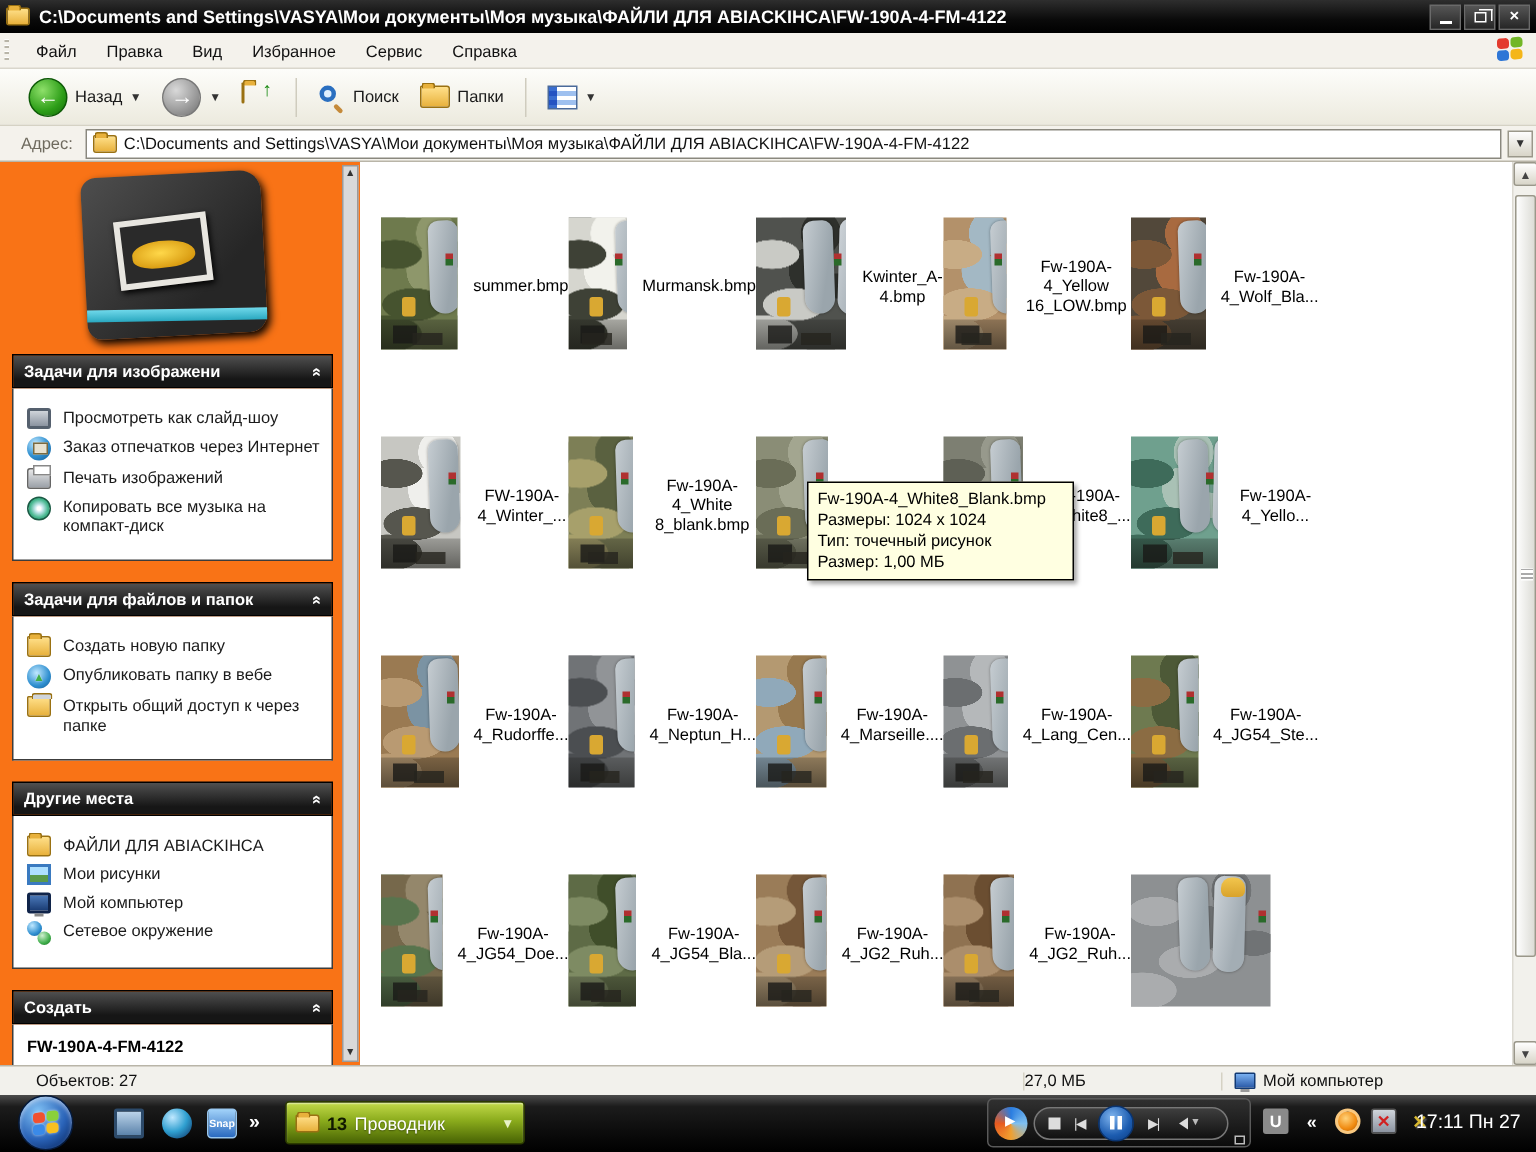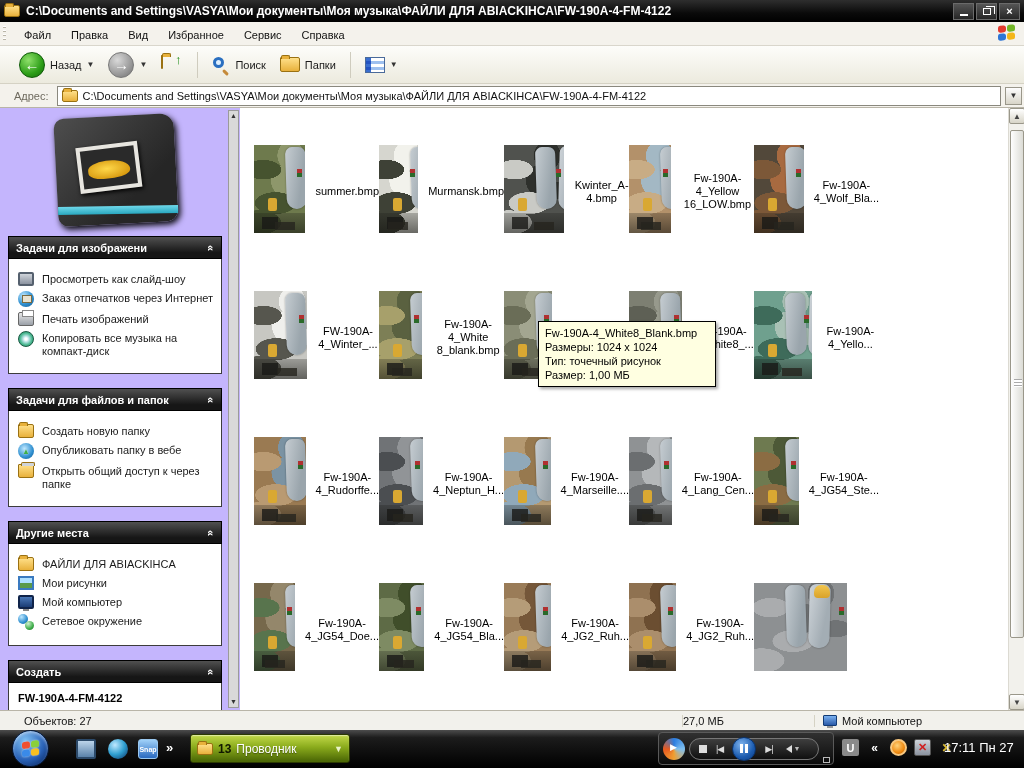--- a/index.html
+++ b/index.html
@@ -73,21 +73,21 @@
     border-bottom:1px solid #b9b5a8; display:flex; align-items:center; padding-left:14px; }
   .addr-label { font-size:11px; color:#6e6a5e; margin-right:8px; }
   .addr-field { flex:1; height:20px; margin-right:4px; background:#fff; border:1px solid #8a887e;
     display:flex; align-items:center; padding:0 4px; gap:5px; font-size:11px; color:#111;
     white-space:nowrap; overflow:hidden; }
   .addr-drop { width:17px; height:18px; background:linear-gradient(#fdfdfd,#d8d5c8);
     border:1px solid #9a978a; display:flex; align-items:center; justify-content:center;
     font-size:8px; color:#333; margin-right:2px; }
 
   
-  .sidebar { position:absolute; left:0; top:108px; width:240px; height:602px; background:#c4b5fd;
+  .sidebar { position:absolute; left:0; top:108px; width:240px; height:602px; background:#f97316;
     overflow:hidden; }
   .preview { position:relative; height:128px; }
   .pfold { position:absolute; left:56px; top:8px; width:120px; height:108px;
     background:linear-gradient(135deg,#4e4e4e,#262626 70%); border-radius:10px 14px 12px 10px;
     transform:rotate(-3deg); box-shadow:2px 3px 6px #000; }
   .pfold .stripe { position:absolute; left:0; bottom:10px; width:100%; height:8px;
     background:linear-gradient(#6fd8ea,#2aa8c0); transform:rotate(2deg); }
   .pfold .photo { position:absolute; left:22px; top:28px; width:62px; height:46px;
     background:#2a2a2a; border:4px solid #e8e6e0; transform:rotate(-4deg);
     box-shadow:1px 2px 4px #000; }

